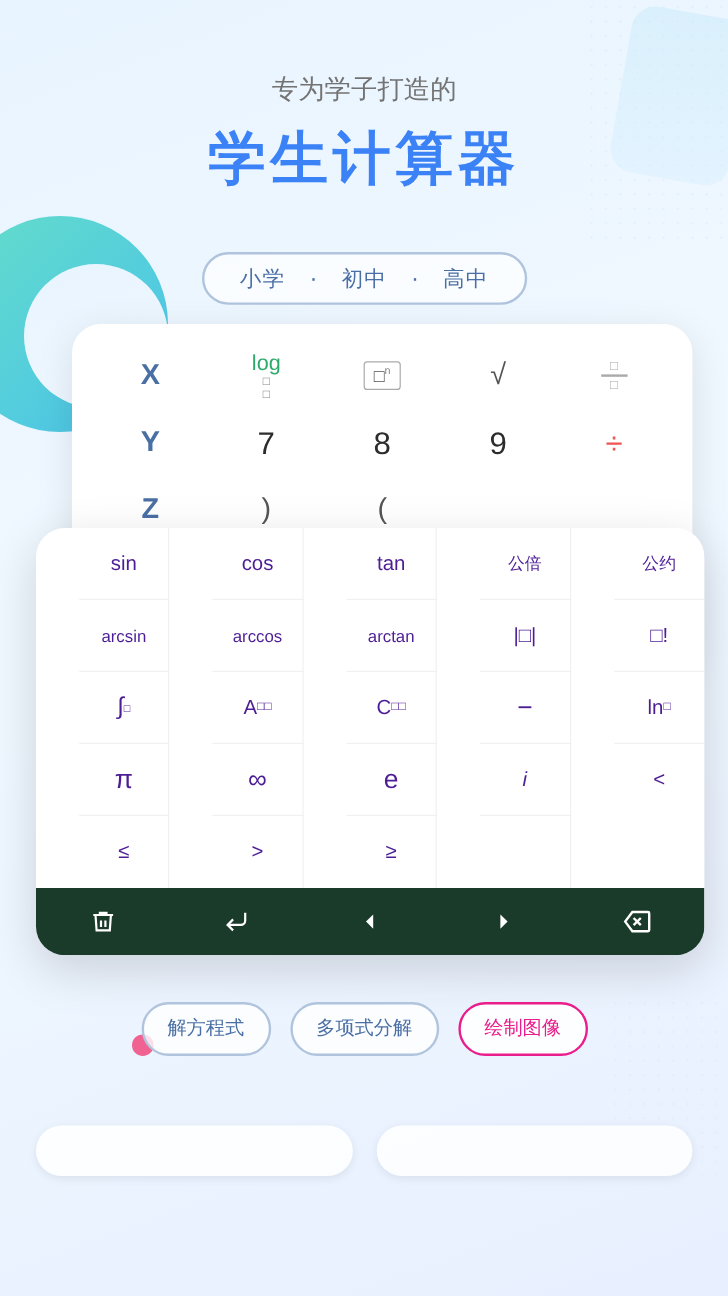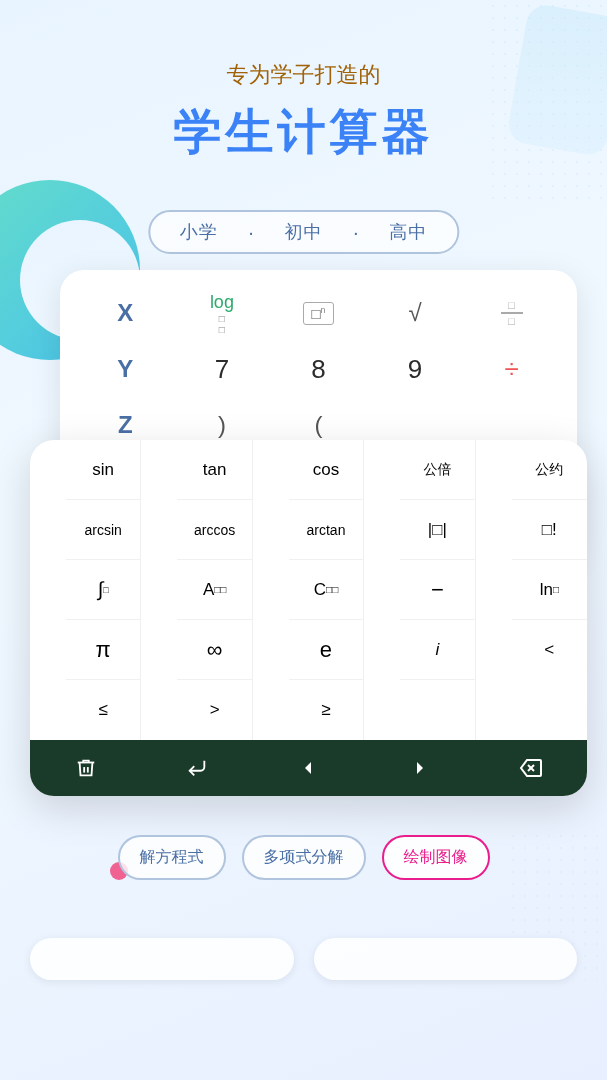--- a/index.html
+++ b/index.html
@@ -93,21 +93,21 @@
 
     
     .header {
       position: absolute;
       top: 60px;
       left: 0; right: 0;
       text-align: center;
     }
     .subtitle {
       font-size: 22px;
-      color: #a16207;
+      color: #737373;
       font-weight: 400;
       margin-bottom: 10px;
     }
     .main-title {
       font-size: 48px;
       font-weight: 900;
       color: #3b82f6;
       letter-spacing: 4px;
     }
 
@@ -121,21 +121,21 @@
     .level-pill {
       display: inline-flex;
       align-items: center;
       border: 2px solid #b0c4de;
       border-radius: 30px;
       padding: 8px 30px;
       font-size: 18px;
       color: #4a6fa5;
       background: rgba(255,255,255,0.7);
       white-space: nowrap;
-      gap: 30px;
+      gap: 20px;
     }
     .dot-sep {
       color: #4a6fa5;
       font-size: 20px;
     }
 
     
     .calc-bg-card {
       position: absolute;
       top: 270px;
@@ -213,21 +213,21 @@
       grid-template-columns: repeat(5, 1fr);
       gap: 0;
     }
 
     .kb-cell {
       display: flex;
       align-items: center;
       justify-content: center;
       height: 60px;
       font-size: 17px;
-      color: #000000;
+      color: #4c1d95;
       font-weight: 500;
       border-bottom: 1px solid #f0f0f0;
       border-right: 1px solid #f0f0f0;
       cursor: pointer;
       margin-left: 36px;
     }
     .kb-cell:nth-child(5n) { border-right: none; text-align: center; }
     .kb-cell.last-row { border-bottom: none; }
 
     
@@ -351,22 +351,22 @@
     <div class="calc-bg-cell" style="font-size:24px;color:#555;">(</div>
     <div class="calc-bg-cell"></div>
     <div class="calc-bg-cell"></div>
   </div>
 </div>
 
 <div class="keyboard-card">
   <div class="keyboard-grid">
 
     <div class="kb-cell">sin</div>
+    <div class="kb-cell">cos</div>
     <div class="kb-cell">tan</div>
-    <div class="kb-cell">cos</div>
     <div class="kb-cell kb-small">公倍</div>
     <div class="kb-cell kb-small">公约</div>
 
     <div class="kb-cell kb-small">arcsin</div>
     <div class="kb-cell kb-small">arccos</div>
     <div class="kb-cell kb-small">arctan</div>
     <div class="kb-cell">|□|</div>
     <div class="kb-cell">□!</div>
 
     <div class="kb-cell" style="font-size:20px;">∫<sub style="font-size:9px;">□</sub></div>

